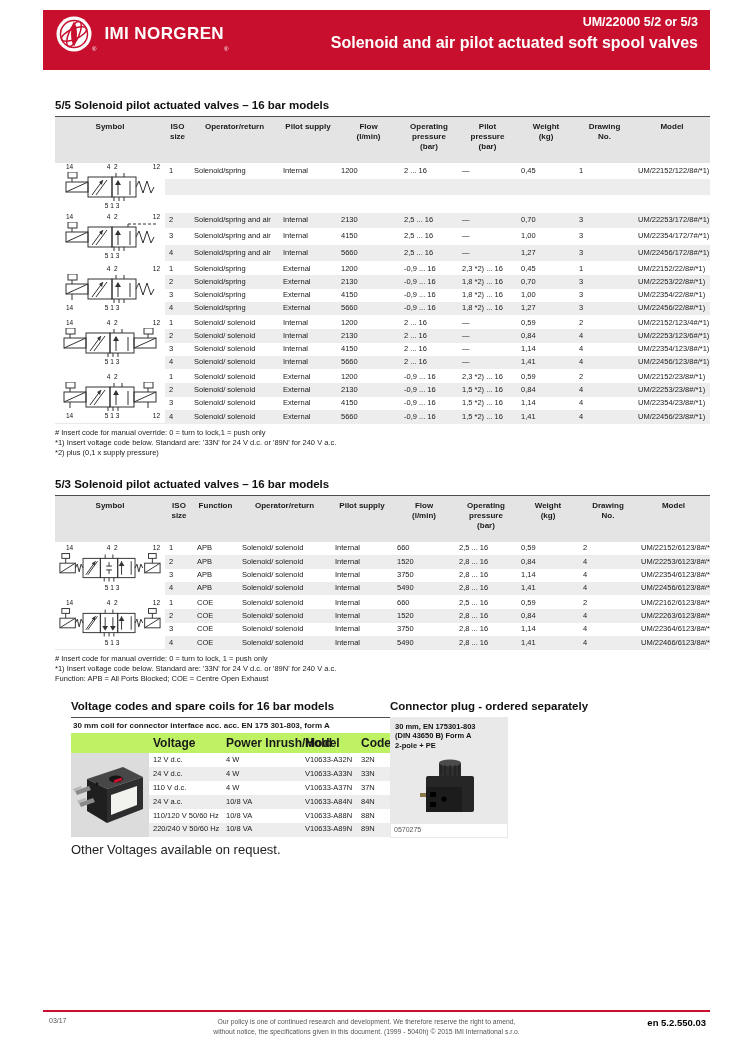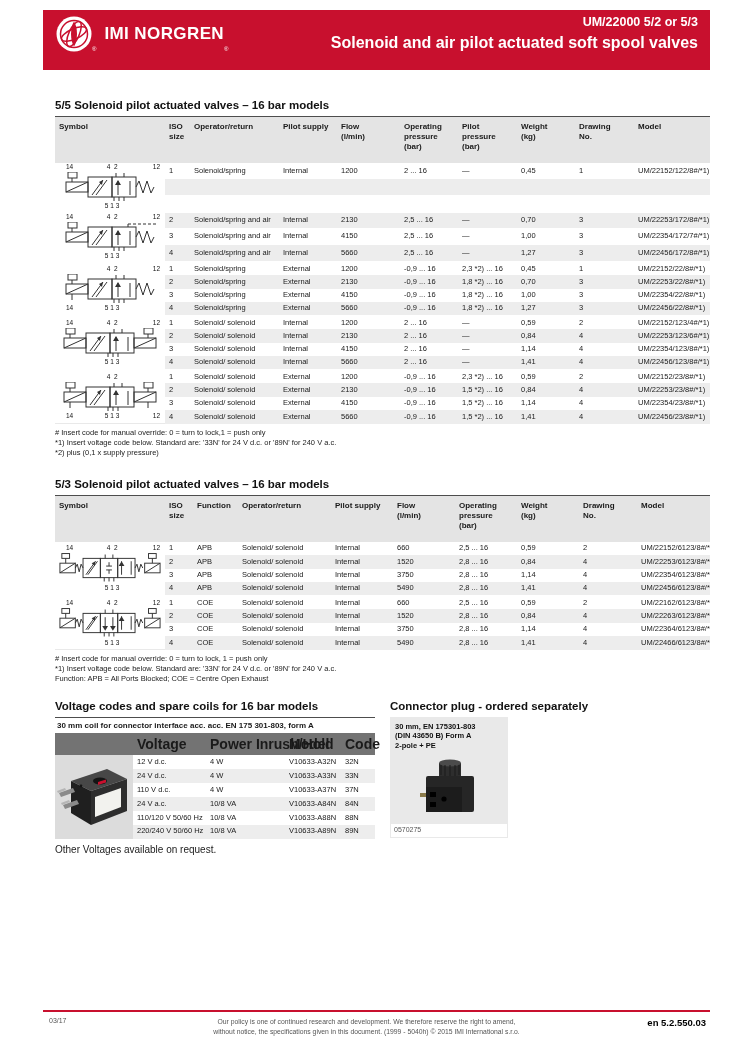--- a/index.html
+++ b/index.html
@@ -16,49 +16,49 @@
   .bt1{font-size:12.5px;font-weight:bold}
   .bt2{font-size:16px;font-weight:bold}
 
   
   h2.sec{font-size:11.5px;font-weight:bold;color:#111;margin-left:12px;margin-bottom:5px}
   .sec1{margin-top:29px}
   .sec2{margin-top:21px}
 
   
   table.dt{table-layout:fixed;border-collapse:collapse;width:655px;margin-left:12px}
-  table.dt thead th{background:#e4e4e4;border-top:1px solid #4d4d4d;font-size:8px;font-weight:bold;text-align:left;vertical-align:top;padding:5px 4px 4px 4px;white-space:pre-line;height:46px;line-height:1.25}
+  table.dt thead th{background:#e4e4e4;border-top:1px solid #4d4d4d;font-size:8px;font-weight:bold;text-align:center;vertical-align:top;padding:5px 4px 4px 4px;white-space:pre-line;height:46px;line-height:1.25}
   table.dt tr{height:13.5px}
   table.dt td{font-size:7.5px;padding:2px 4px;vertical-align:middle;line-height:1.1;white-space:nowrap;overflow:hidden}
   tr.w td{background:#fff}
   tr.g td{background:#ededed}
   tbody.bsep tr:first-child td{border-top:2px solid #fff}
   table.dt td.sym{background:#fff;border-bottom:1px solid #e9e9e9;padding:0 2px;vertical-align:middle}
 
   .fnotes{margin:4px 0 0 12px;font-size:7.5px;line-height:1.3;color:#222}
 
   
   .vsym{position:relative;width:104px;height:46px;margin:1px auto}
   .vsym svg{position:absolute;left:0;top:8px;width:104px;height:30px}
   .pl{position:absolute;font-size:6.5px;color:#111;line-height:1;white-space:pre}
   .pl.tl{top:0;left:8px}.pl.tc{top:0;left:52%;transform:translateX(-50%)}.pl.tr{top:0;right:2px}
   .pl.bl{bottom:0;left:8px}.pl.bc{bottom:0;left:52%;transform:translateX(-50%)}.pl.br{bottom:0;right:2px}
 
   
   .twocol{position:relative;margin-top:16px;height:170px}
-  .leftcol{position:absolute;left:0;top:0;width:344px}
+  .leftcol{position:absolute;left:16px;top:0;width:344px}
   .rightcol{position:absolute;left:347px;top:0;width:240px}
 
   table.vt{table-layout:fixed;border-collapse:collapse;width:320px;margin-left:12px;margin-top:5px}
   .vt tr{height:13.5px}
   .vt td.title-cell{border-top:1px solid #4d4d4d;font-weight:bold;font-size:8px;padding:4px 2px 3px 2px;background:#fff;white-space:nowrap}
-  .vt th{font-size:14px;font-weight:bold;text-align:left;padding:3px 4px;background:#737373;white-space:nowrap}
+  .vt th{font-size:12px;font-weight:bold;text-align:left;padding:3px 4px;background:#bef264;white-space:nowrap}
   .vt td{font-size:7.5px;padding:2px 4px;line-height:1.1;white-space:nowrap}
   .vt td.photo{background:#dcdcdc;padding:0;vertical-align:top}
-  .vnote{margin:5px 0 0 12px;font-size:10px;color:#222}
+  .vnote{margin:5px 0 0 12px;font-size:13px;color:#222}
 
   .cbox{position:relative;width:118px;height:121px;background:#e9e9e9;margin-top:5px}
   .cbox .spec{font-size:7.5px;font-weight:bold;padding:5px 5px 0 5px;white-space:pre-line;line-height:1.3;color:#111}
   .plugart{display:block;margin:2px auto 0 auto}
   .cstrip{position:absolute;left:1px;right:1px;bottom:1px;height:13px;background:#fff;font-size:7px;color:#555;padding:2px 0 0 3px}
 
   
   .footer{position:absolute;left:43px;top:1010px;width:667px;border-top:2px solid #C8102E;padding-top:5px;display:flex;align-items:flex-start}
   .f-left{font-size:7px;color:#555;width:90px;padding-left:6px}
   .f-center{flex:1;text-align:center;font-size:6.8px;color:#555;line-height:1.4}

